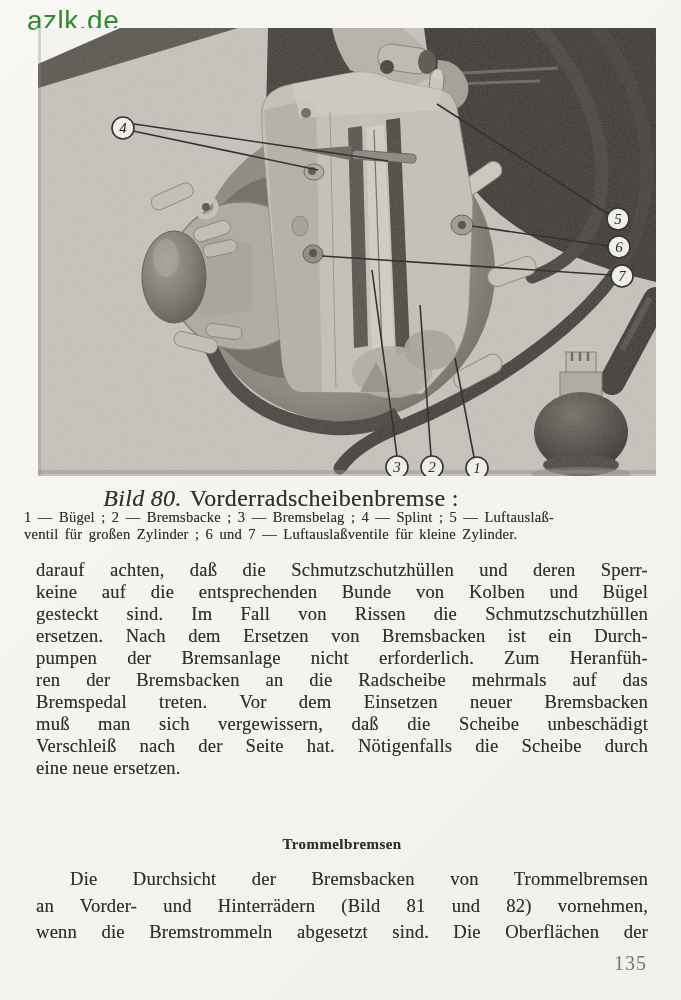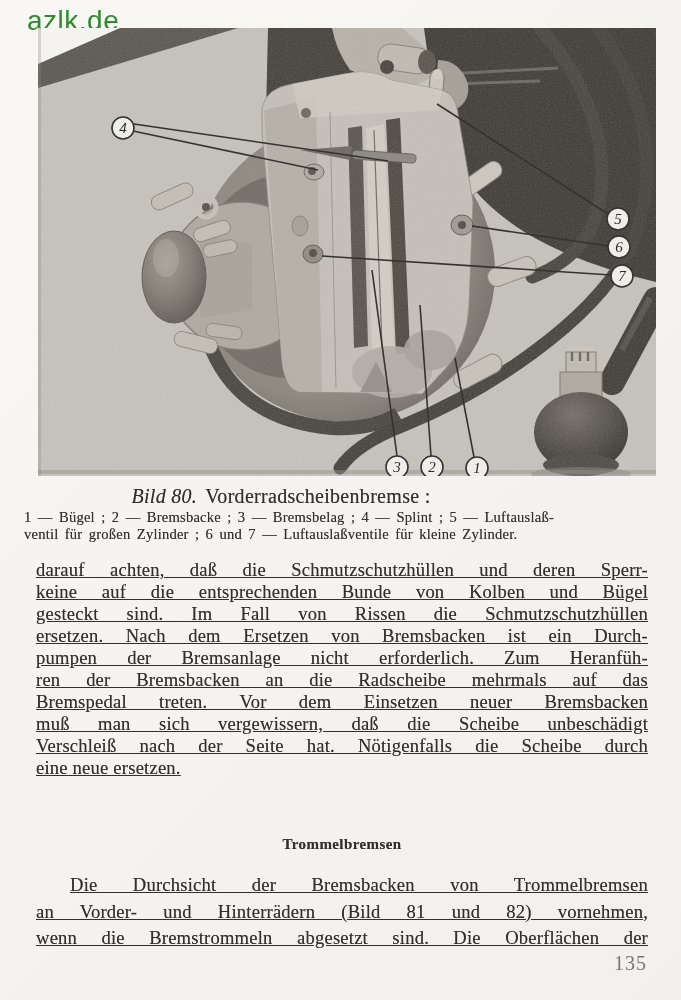--- a/index.html
+++ b/index.html
@@ -12,34 +12,34 @@
     overflow:hidden;
   }
   #watermark{
     position:absolute;left:27px;top:5px;
     font-family:Liberation Sans, sans-serif;
     font-size:28px;letter-spacing:.5px;color:#2f8b2f;
   }
   #photo-wrap{position:absolute;left:38px;top:28px;width:618px;height:448px;}
   #caption{
     position:absolute;left:0;top:485px;width:562px;
-    text-align:center;font-size:20px;letter-spacing:.3px;
+    text-align:center;font-size:24px;letter-spacing:.3px;
   }
   #caption .cap-label{font-style:italic;margin-right:8px;}
   #legend{
     position:absolute;left:24px;top:509px;width:634px;
     font-size:14.6px;line-height:16.5px;
     word-spacing:2.5px;letter-spacing:.2px;
   }
-  .para{position:absolute;left:36px;width:612px;text-decoration:underline;}
+  .para{position:absolute;left:36px;width:612px;}
   #body1{top:559px;font-size:18.6px;line-height:22px;}
   #body2{top:866px;font-size:18.6px;line-height:26.5px;}
   .jline{text-align:justify;text-align-last:justify;letter-spacing:.2px;}
   .jline.last{text-align-last:left;}
-  .jline.indent{padding-left:34px;margin-top:6px;}
+  .jline.indent{padding-left:34px;}
   #heading2{
     position:absolute;left:36px;top:836px;width:612px;
     text-align:center;font-weight:bold;font-size:15px;letter-spacing:.4px;
   }
   #pagenum{
     position:absolute;right:34px;top:952px;
     font-size:20px;color:#77756f;letter-spacing:1px;
   }
   .softink{text-shadow:0 0 .5px rgba(50,46,40,.55);}
 </style>

